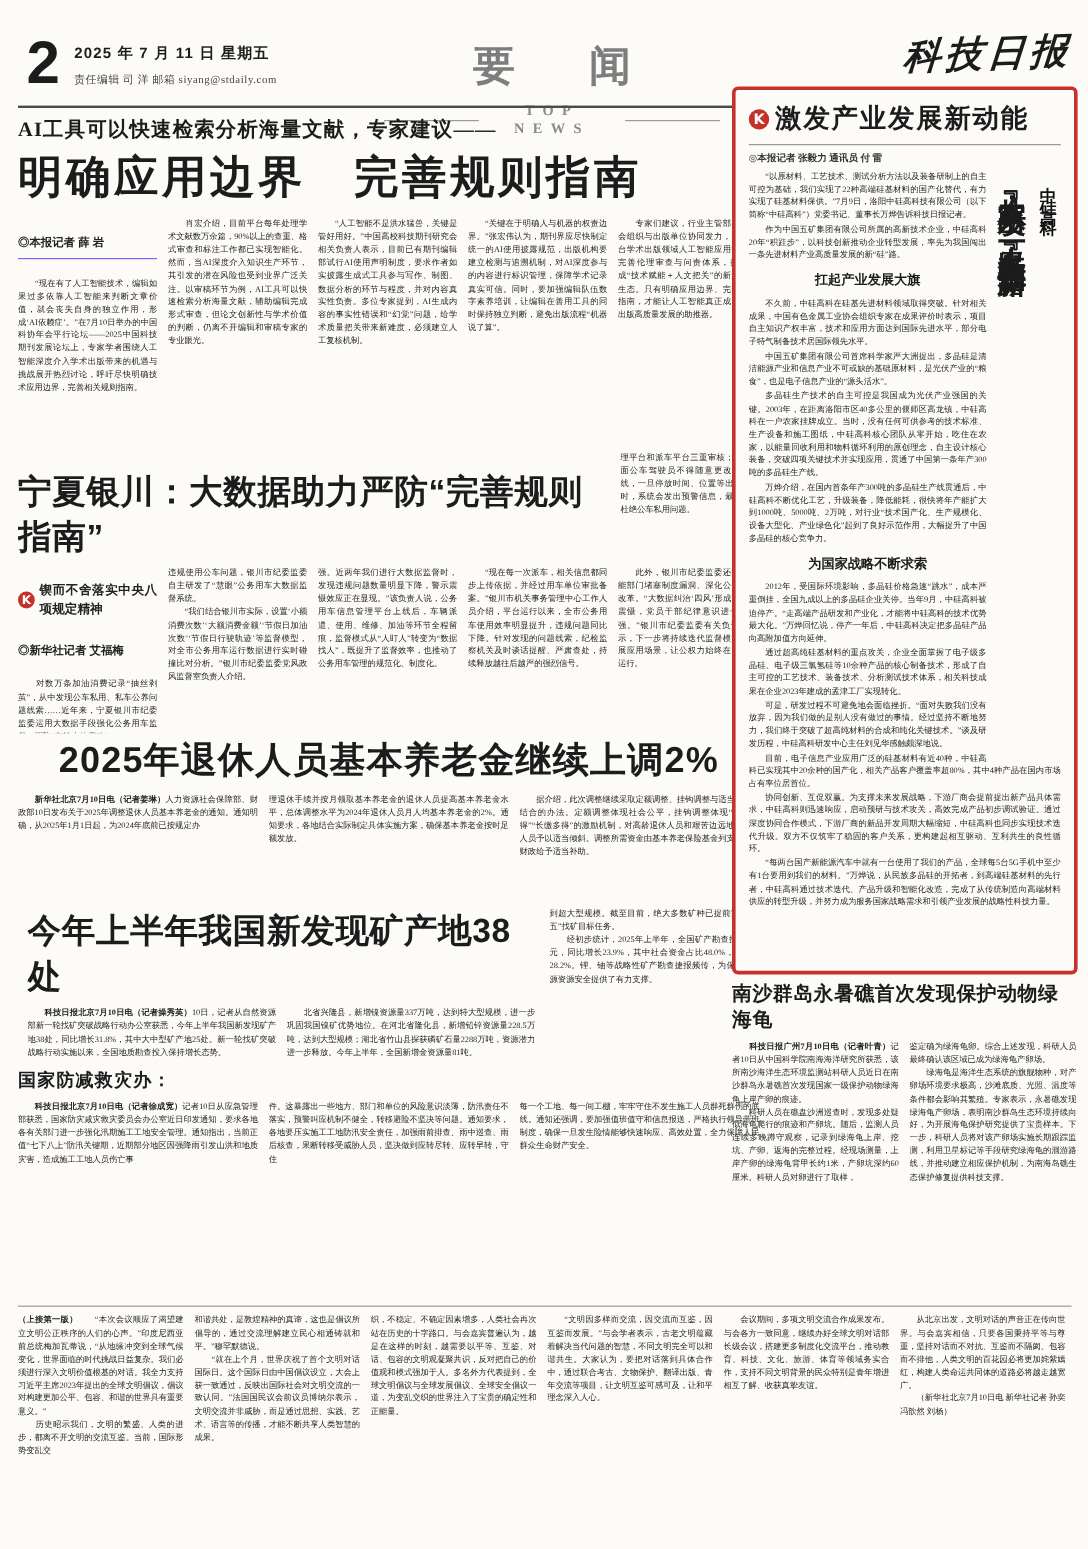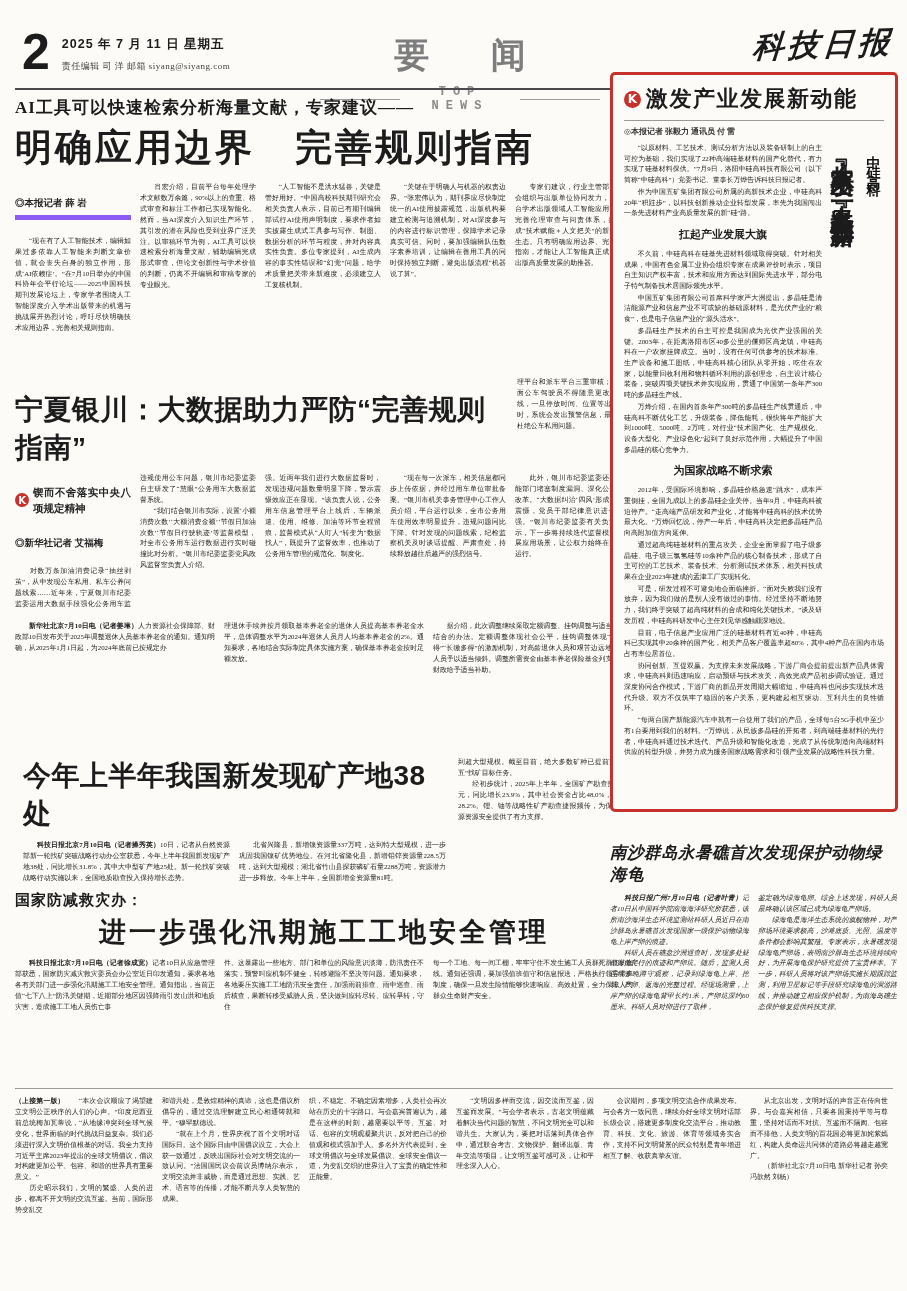--- a/index.html
+++ b/index.html
@@ -10,28 +10,28 @@
   
   .h-left { position:absolute; left:22px; top:26px; display:flex; }
   .pagenum { font-family:"Liberation Sans",sans-serif; font-size:50px; font-weight:bold; line-height:52px; letter-spacing:-2px; }
   .h-meta { margin-left:14px; padding-top:10px; }
   .h-date { font-family:"Liberation Sans",sans-serif; font-size:12.5px; font-weight:bold; letter-spacing:1px; }
   .h-editors { font-size:9px; color:#444; margin-top:7px; letter-spacing:0.5px; }
   .h-center { position:absolute; left:320px; top:32px; width:280px; text-align:center; }
   .sec-cn { font-family:"Liberation Sans",sans-serif; font-size:35px; font-weight:bold; color:#7d7d7d; letter-spacing:26px; padding-left:26px; }
   .sec-row { display:flex; align-items:center; justify-content:center; margin-top:6px; }
   .sec-line { width:92px; height:0; border-top:1px solid #9a9a9a; }
-  .sec-en { font-family:Liberation Mono, monospace; font-size:12px; font-weight:bold; color:#8a8a8a; letter-spacing:7px; margin:0 10px; }
+  .sec-en { font-family:Liberation Serif, serif; font-size:12px; font-weight:bold; color:#8a8a8a; letter-spacing:7px; margin:0 10px; }
   .masthead { position:absolute; right:14px; top:24px; font-family:"DejaVu Serif",serif; font-style:italic; font-weight:bold; font-size:31px; letter-spacing:4px; transform:skewX(-6deg) rotate(-2deg); }
   .hdr-rule { position:absolute; left:15px; top:88px; width:618px; border-top:2px solid #4a4a4a; }
 
   
   .bt { font-size:6.9px; line-height:1.58; text-align:justify; color:#222; white-space:pre-line; overflow:hidden; }
   .lead-b { font-weight:bold; }
-  .byline { font-family:"Liberation Sans",sans-serif; font-weight:bold; font-size:9.5px; border-bottom:5px solid #8b5cf6; padding:2px 0 5px; margin-bottom:5px; }
+  .byline { font-family:"Liberation Sans",sans-serif; font-weight:bold; font-size:9.5px; border-bottom:1px solid #8b5cf6; padding:2px 0 5px; margin-bottom:5px; }
   .byline-plain { font-family:"Liberation Sans",sans-serif; font-weight:bold; font-size:9.5px; margin:3px 0 5px; }
   .cols { display:flex; gap:9px; }
   .klogo { display:inline-flex; align-items:center; justify-content:center; width:14px; height:14px; border-radius:50%; background:#c6322b; color:#fff; font-family:"DejaVu Sans",sans-serif; font-weight:bold; font-size:10px; flex:0 0 auto; }
 
   
   .art-ai { position:absolute; left:15px; top:96px; width:618px; height:278px; overflow:hidden; }
   .ai-kicker { font-size:17px; font-weight:bold; letter-spacing:1px; }
   .ai-headline { font-family:"Liberation Sans",sans-serif; font-size:37px; font-weight:bold; text-align:left; letter-spacing:3px; margin-top:4px; }
   .ai-cols { margin-top:9px; height:178px; }
   .ai-cols > div { width:116px; height:178px; }
@@ -73,41 +73,41 @@
   .rb-title { font-family:"Liberation Sans",sans-serif; font-size:22px; font-weight:bold; letter-spacing:1.5px; }
   .rb-byline { font-size:8px; font-weight:bold; margin:5px 0 6px; color:#333; }
   .rb-body { height:638px; overflow:hidden; font-size:6.9px; line-height:1.55; text-align:justify; }
   .rb-vtitle { float:right; display:flex; margin:2px 0 8px 8px; height:478px; }
   .vt-main { writing-mode:vertical-rl; font-family:"Liberation Sans",sans-serif; font-size:24px; font-weight:bold; letter-spacing:2px; line-height:1.05; }
   .vt-prefix { writing-mode:vertical-rl; font-family:"Liberation Sans",sans-serif; font-size:14px; font-weight:bold; letter-spacing:9px; margin-left:7px; color:#111; }
   .rb-body .p { text-indent:2em; margin-bottom:1px; }
   .rb-sub { clear:none; text-align:center; font-family:"Liberation Sans",sans-serif; font-weight:bold; font-size:11px; margin:7px 0 6px; }
 
   
-  .art-tur { position:absolute; left:610px; top:842px; width:288px; height:268px; overflow:hidden;font-style:italic; }
+  .art-tur { position:absolute; left:610px; top:817px; width:288px; height:268px; overflow:hidden; }
   .tur-headline { font-family:"Liberation Sans",sans-serif; font-size:16.5px; font-weight:bold; letter-spacing:0.5px; }
   .tur-cols { margin-top:7px; height:232px; }
   .tur-cols > div { width:139px; height:232px; }
 
   
   .bot-rule { position:absolute; left:15px; top:1088px; width:878px; border-top:1px solid #999; }
   .cont { position:absolute; left:15px; top:1096px; width:878px; height:182px; overflow:hidden; }
   .cont .cols > div { width:138px; height:182px; }
   .cont-marker { font-weight:bold; }
 </style>
 </head>
 <body>
 
 <div class="page">
 
   <div class="h-left">
     <div class="pagenum">2</div>
     <div class="h-meta">
       <div class="h-date">2025 年 7 月 11 日 星期五</div>
-      <div class="h-editors">责任编辑 司 洋  邮箱 siyang@siyang.com</div>
+      <div class="h-editors">责任编辑 司 洋  邮箱 siyang@stdaily.com</div>
     </div>
   </div>
   <div class="h-center">
     <div class="sec-cn">要 闻</div>
     <div class="sec-row">
       <div class="sec-line"></div>
       <div class="sec-en">TOP NEWS</div>
       <div class="sec-line"></div>
     </div>
   </div>
@@ -145,20 +145,21 @@
       </div>
       <div class="bt">违规使用公车问题，银川市纪委监委自主研发了“慧眼”公务用车大数据监督系统。
 　　“我们结合银川市实际，设置‘小额消费次数’‘大额消费金额’‘节假日加油次数’‘节假日行驶轨迹’等监督模型，对全市公务用车运行数据进行实时碰撞比对分析。”银川市纪委监委党风政风监督室负责人介绍。</div>
       <div class="bt">强。近两年我们进行大数据监督时，发现违规问题数量明显下降，警示震慑效应正在显现。”该负责人说，公务用车信息管理平台上线后，车辆派遣、使用、维修、加油等环节全程留痕，监督模式从“人盯人”转变为“数据找人”，既提升了监督效率，也推动了公务用车管理的规范化、制度化。</div>
       <div class="bt">　　“现在每一次派车，相关信息都同步上传依据，并经过用车单位审批备案。”银川市机关事务管理中心工作人员介绍，平台运行以来，全市公务用车使用效率明显提升，违规问题同比下降。针对发现的问题线索，纪检监察机关及时谈话提醒、严肃查处，持续释放越往后越严的强烈信号。</div>
       <div class="bt">　　此外，银川市纪委监委还推动职能部门堵塞制度漏洞、深化公务用车改革。“大数据纠治‘四风’形成了有力震慑，党员干部纪律意识进一步增强。”银川市纪委监委有关负责人表示，下一步将持续迭代监督模型，拓展应用场景，让公权力始终在阳光下运行。</div>
     </div>
   </div>
 
   <div class="art-pen">
+    <div class="pen-headline">2025年退休人员基本养老金继续上调2%</div>
     <div class="cols pen-cols">
       <div class="bt">　　<b class="lead-b">新华社北京7月10日电（记者姜琳）</b><span>人力资源社会保障部、财政部10日发布关于2025年调整退休人员基本养老金的通知。通知明确，从2025年1月1日起，为2024年底前已按规定办</span></div>
       <div class="bt">理退休手续并按月领取基本养老金的退休人员提高基本养老金水平，总体调整水平为2024年退休人员月人均基本养老金的2%。通知要求，各地结合实际制定具体实施方案，确保基本养老金按时足额发放。</div>
       <div class="bt">　　据介绍，此次调整继续采取定额调整、挂钩调整与适当倾斜相结合的办法。定额调整体现社会公平，挂钩调整体现“多缴多得”“长缴多得”的激励机制，对高龄退休人员和艰苦边远地区退休人员予以适当倾斜。调整所需资金由基本养老保险基金列支，中央财政给予适当补助。</div>
     </div>
   </div>
 
   <div class="art-min">
     <div class="min-left">
       <div class="min-headline">今年上半年我国新发现矿产地38处</div>
@@ -166,21 +167,20 @@
         <div class="bt">　　<b class="lead-b">科技日报北京7月10日电（记者操秀英）</b><span>10日，记者从自然资源部新一轮找矿突破战略行动办公室获悉，今年上半年我国新发现矿产地38处，同比增长31.8%，其中大中型矿产地25处。新一轮找矿突破战略行动实施以来，全国地质勘查投入保持增长态势。</span></div>
         <div class="bt">　　北省兴隆县，新增镍资源量337万吨，达到特大型规模，进一步巩固我国镍矿优势地位。在河北省隆化县，新增铅锌资源量228.5万吨，达到大型规模；湖北省竹山县探获磷矿石量2288万吨，资源潜力进一步释放。今年上半年，全国新增金资源量81吨。</div>
       </div>
     </div>
     <div class="min-right bt">到超大型规模。截至目前，绝大多数矿种已提前完成“十四五”找矿目标任务。
 　　经初步统计，2025年上半年，全国矿产勘查投入66.7亿元，同比增长23.9%，其中社会资金占比48.0%，同比增长28.2%。锂、铀等战略性矿产勘查捷报频传，为保障国家能源资源安全提供了有力支撑。</div>
   </div>
 
   <div class="art-fld">
     <div class="fld-kicker">国家防减救灾办：</div>
-    <div class="fld-headline">进一步强化汛期施工工地安全管理</div>
     <div class="cols fld-cols">
       <div class="bt">　　<b class="lead-b">科技日报北京7月10日电（记者徐成宽）</b><span>记者10日从应急管理部获悉，国家防灾减灾救灾委员会办公室近日印发通知，要求各地各有关部门进一步强化汛期施工工地安全管理。通知指出，当前正值“七下八上”防汛关键期，近期部分地区因强降雨引发山洪和地质灾害，造成施工工地人员伤亡事</span></div>
       <div class="bt">件。这暴露出一些地方、部门和单位的风险意识淡薄，防汛责任不落实，预警叫应机制不健全，转移避险不坚决等问题。通知要求，各地要压实施工工地防汛安全责任，加强雨前排查、雨中巡查、雨后核查，果断转移受威胁人员，坚决做到应转尽转、应转早转，守住</div>
       <div class="bt">每一个工地、每一间工棚，牢牢守住不发生施工人员群死群伤的底线。通知还强调，要加强值班值守和信息报送，严格执行领导带班制度，确保一旦发生险情能够快速响应、高效处置，全力保障人民群众生命财产安全。</div>
     </div>
   </div>
 
   <div class="redbox">
     <div class="rb-head">
       <span class="klogo">K</span>

